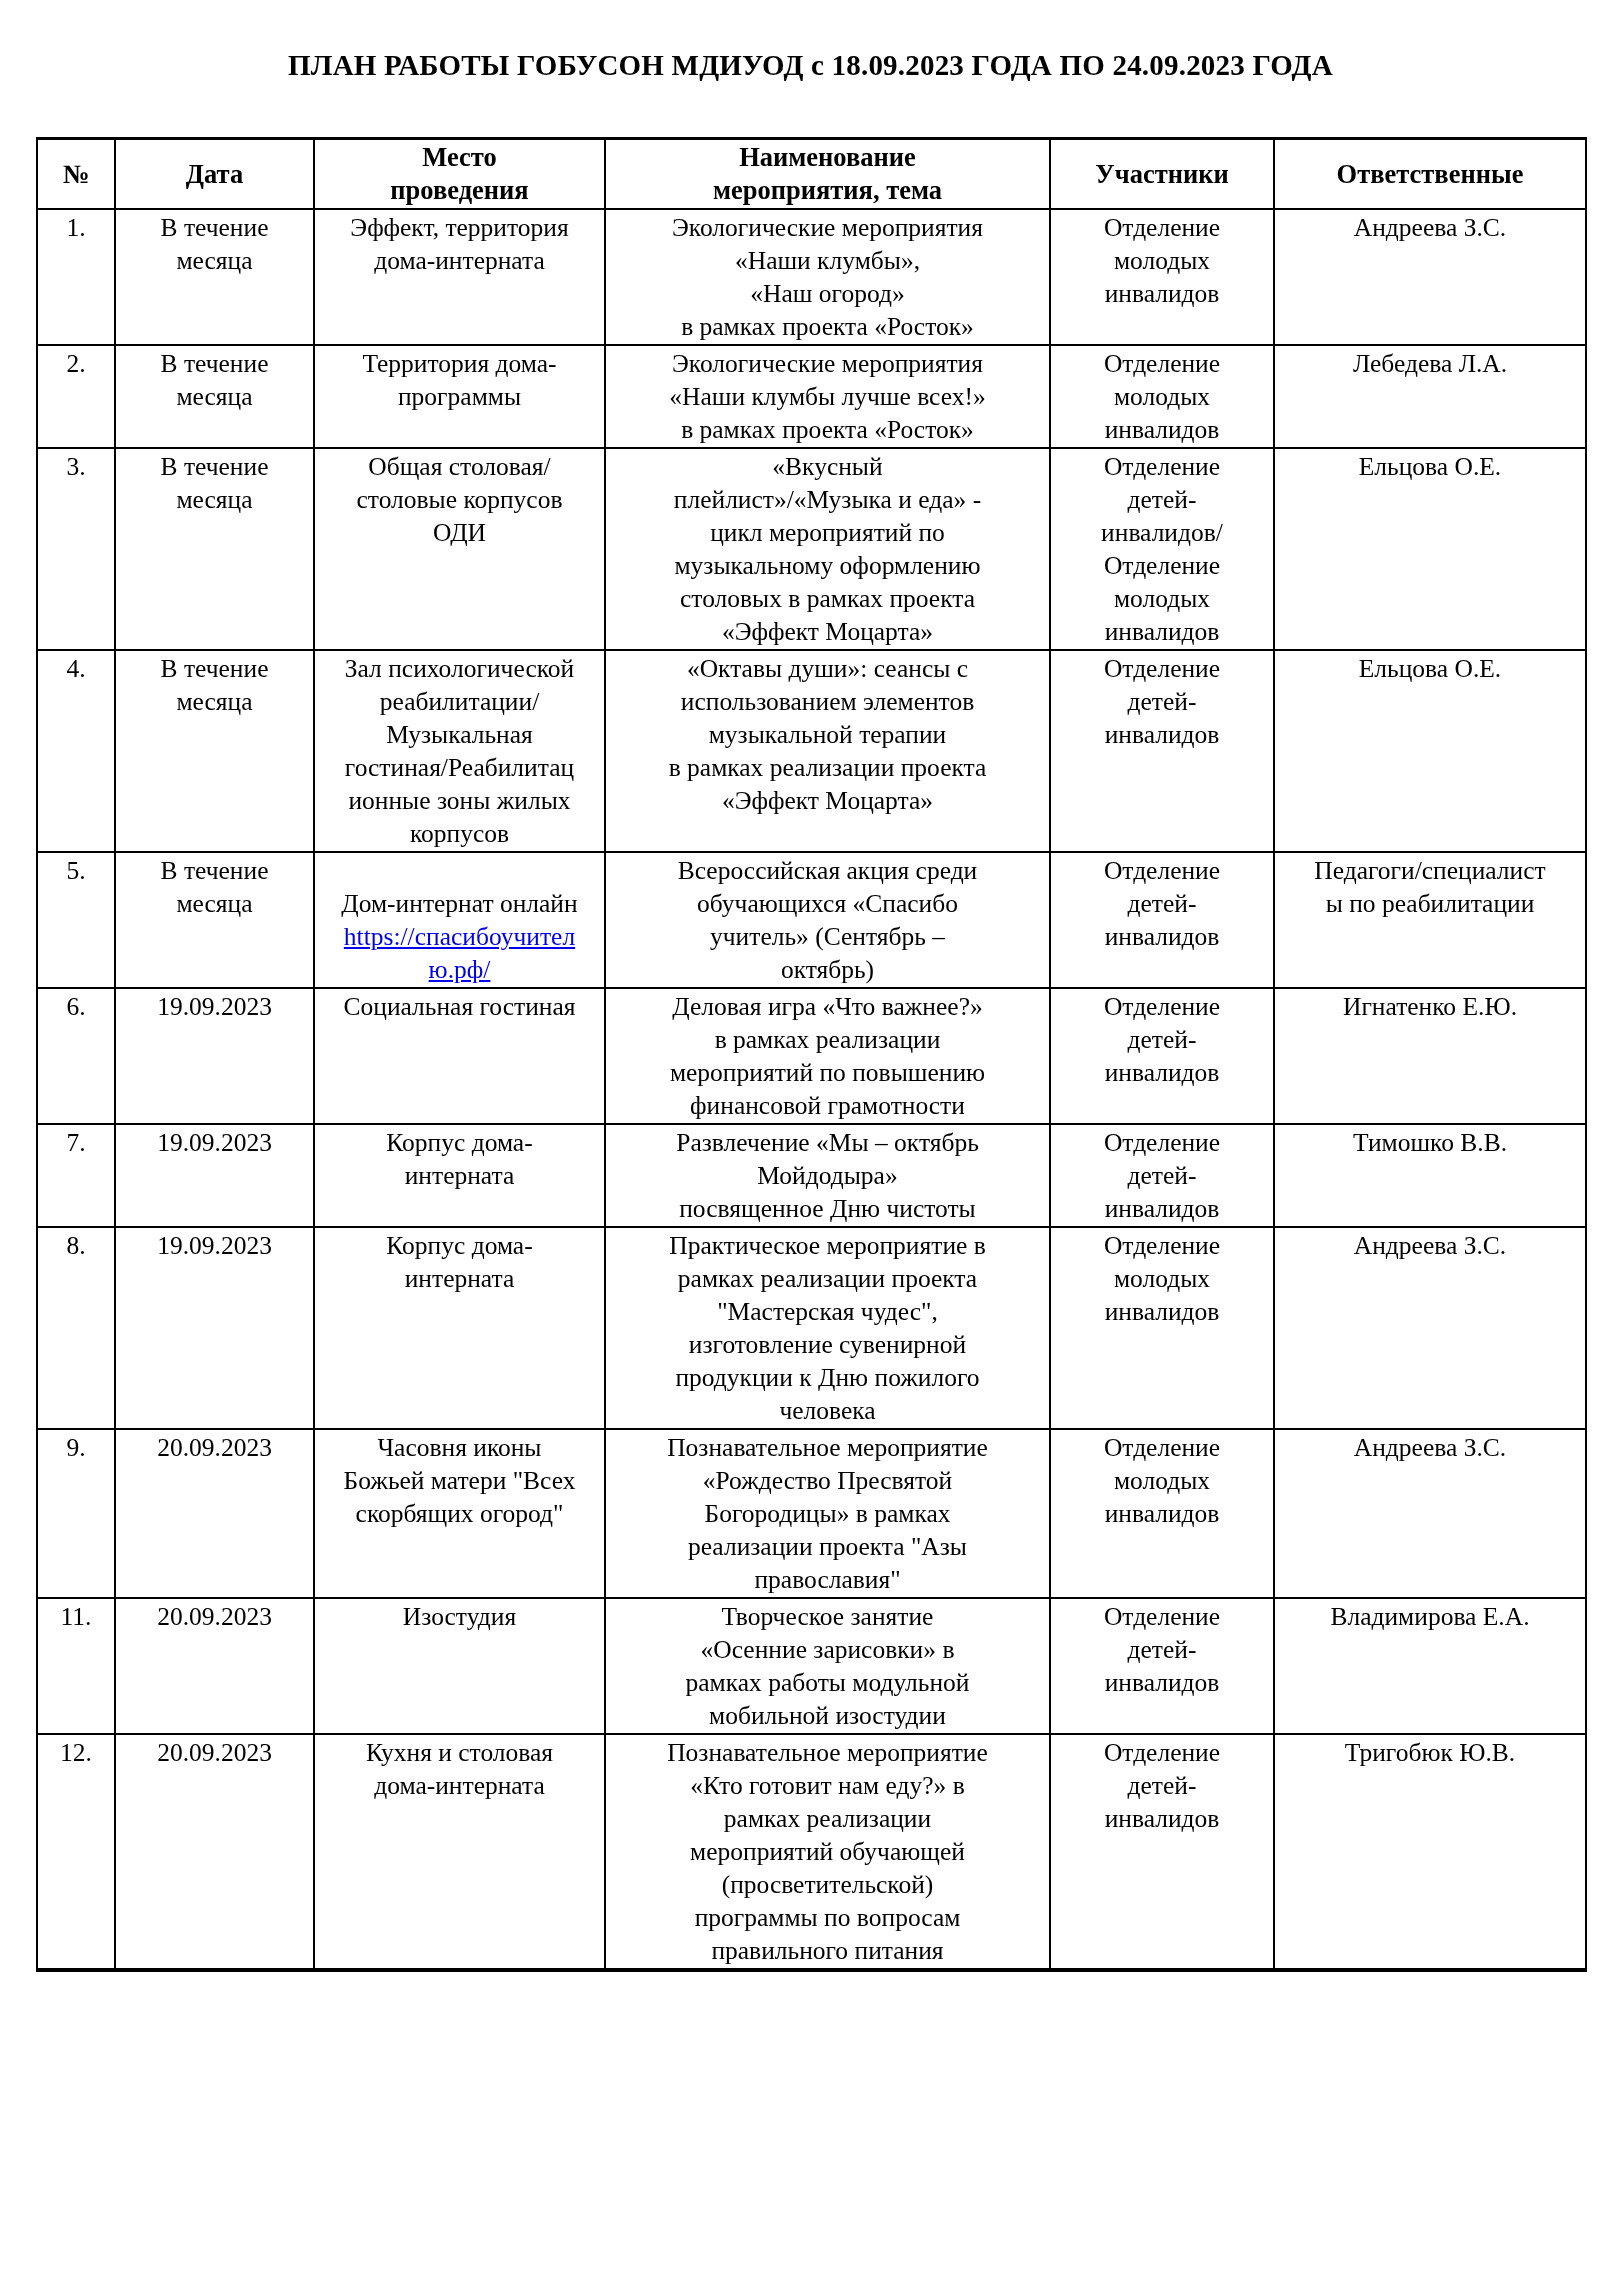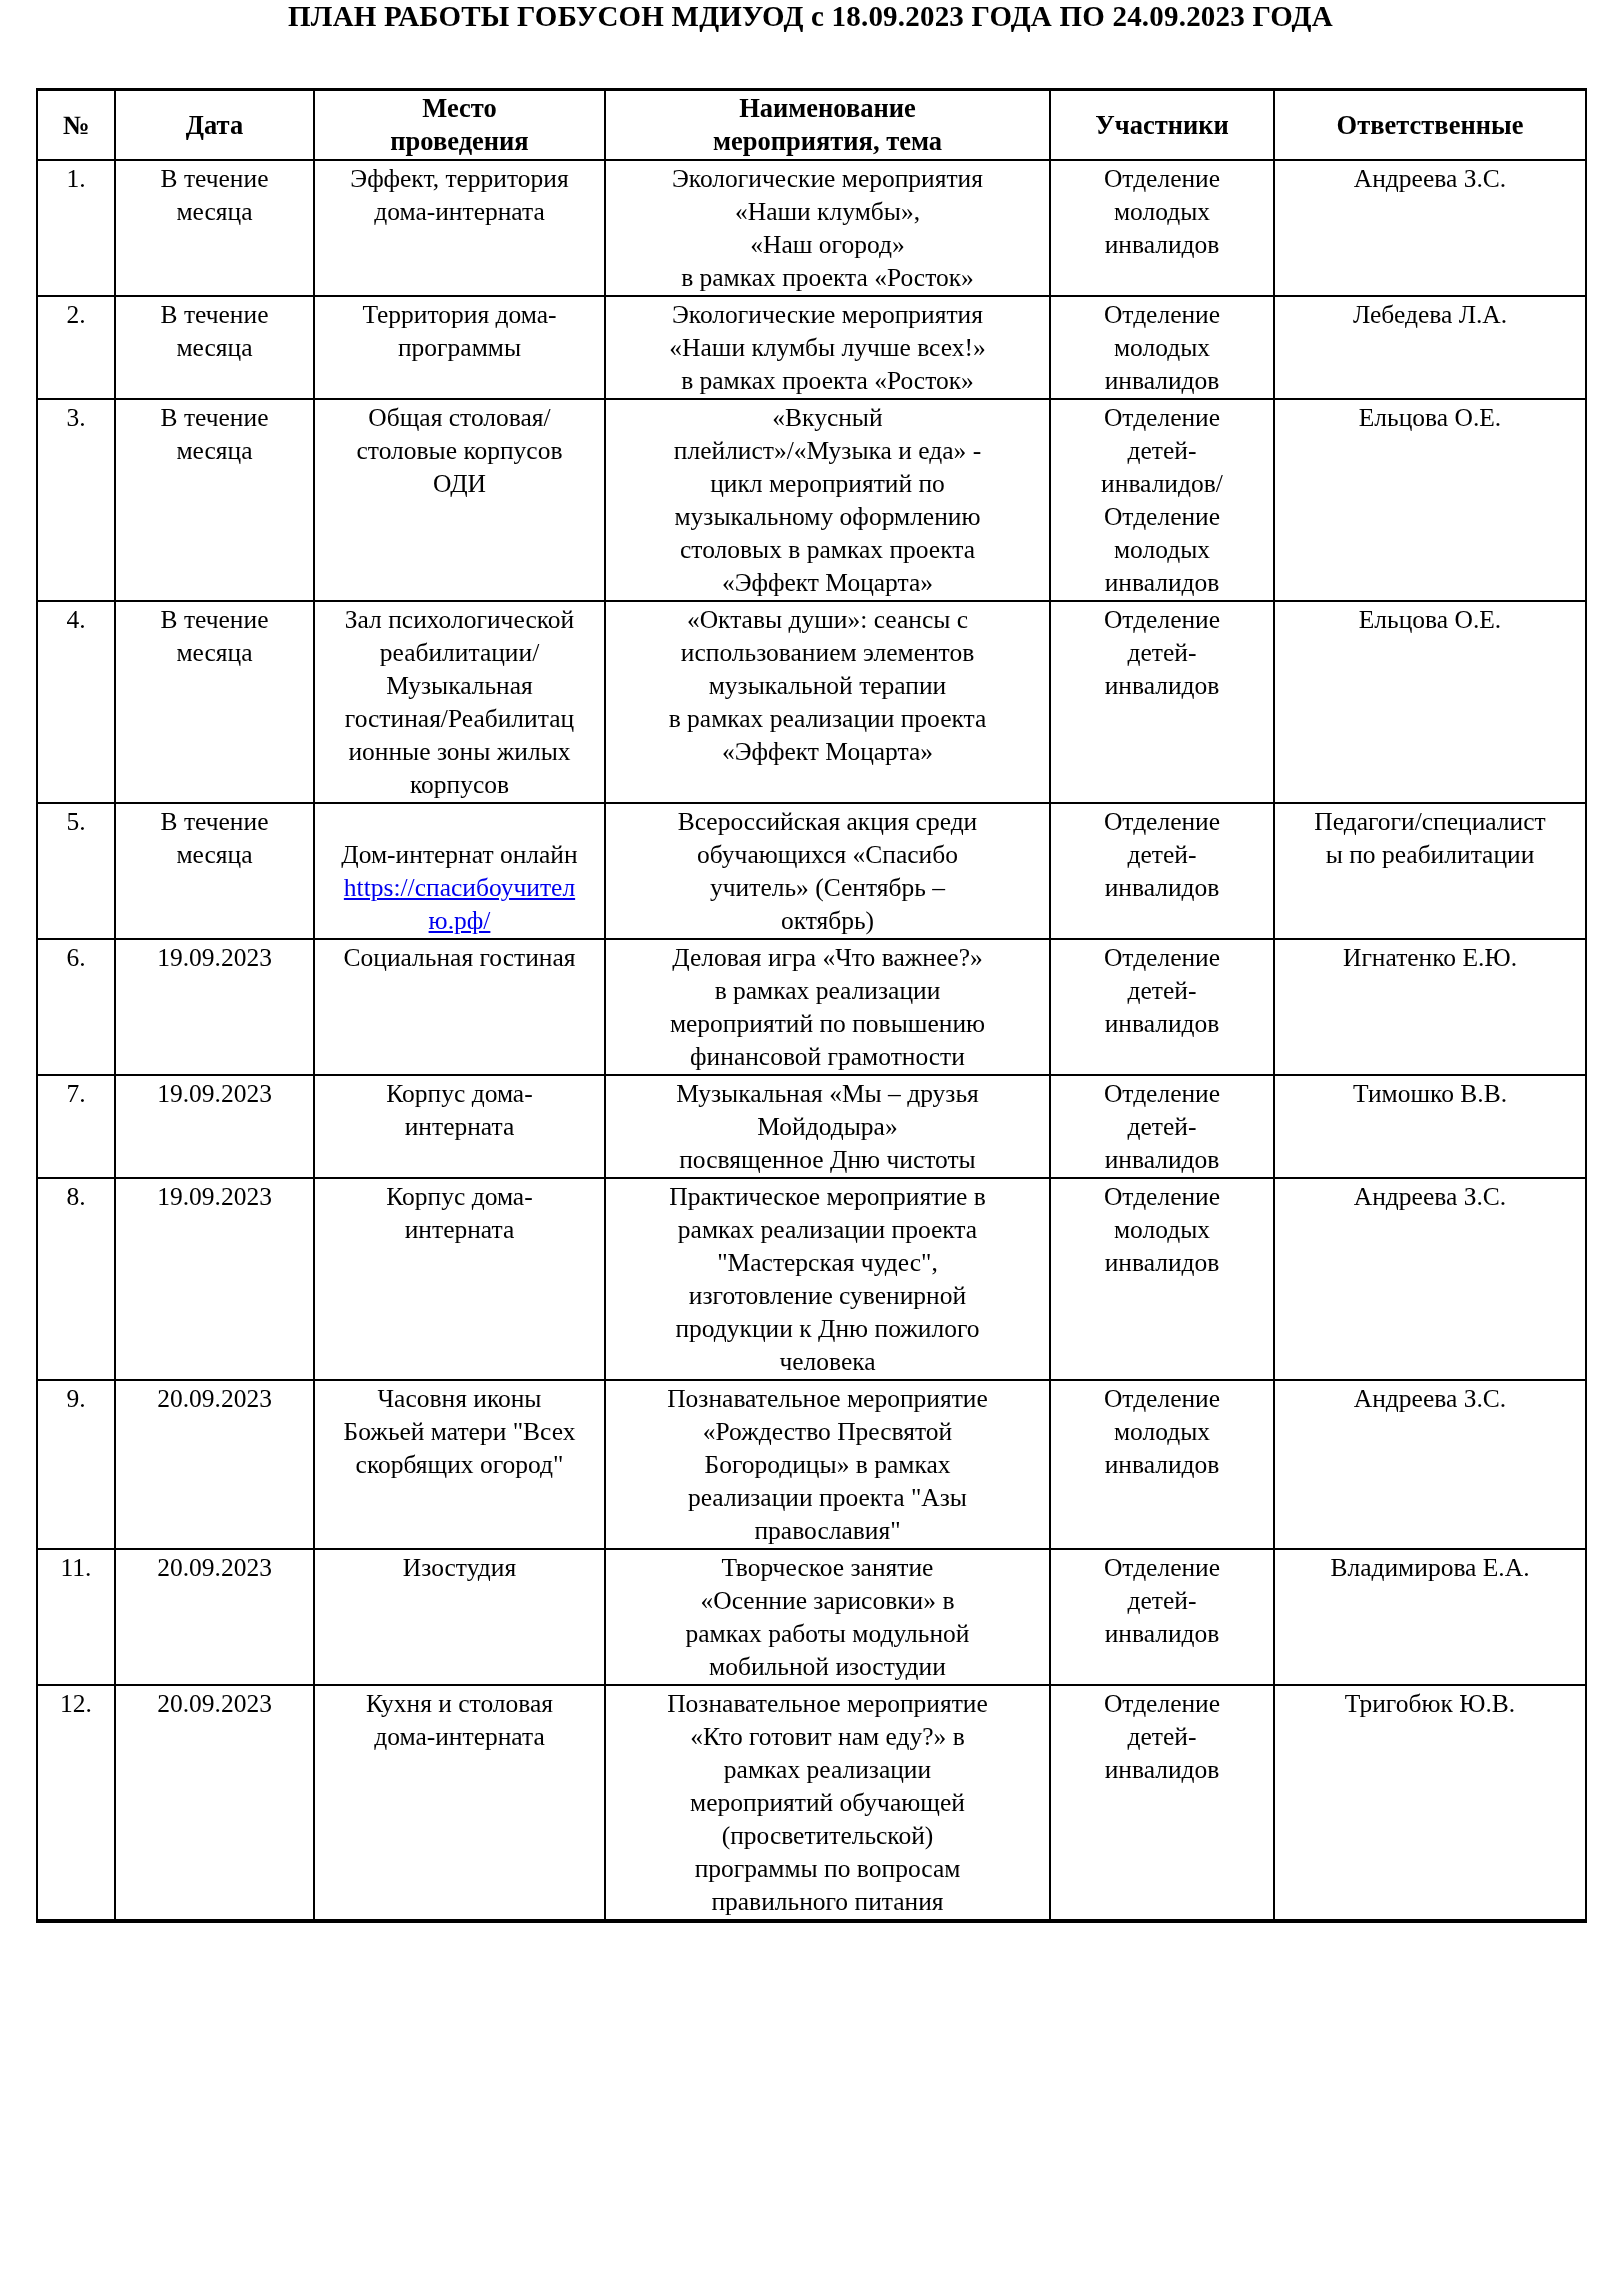--- a/index.html
+++ b/index.html
@@ -7,20 +7,21 @@
     position: relative;
     width: 1621px;
     height: 2293px;
     background: #ffffff;
     overflow: hidden;
     margin: 0 auto;
     font-family: "Liberation Serif", "DejaVu Serif", serif;
     color: #000;
   }
   .doc-title {
+    padding-top: 49px;
     text-align: center;
     font-size: 29px;
     font-weight: bold;
     letter-spacing: 0.2px;
     white-space: pre-line;
   }
   table.plan {
     border-collapse: collapse;
     table-layout: fixed;
     margin-left: 36px;
@@ -187,21 +188,21 @@
         <td>Отделение
 детей-
 инвалидов</td>
         <td>Игнатенко Е.Ю.</td>
       </tr>
       <tr>
         <td>7.</td>
         <td>19.09.2023</td>
         <td>Корпус дома-
 интерната</td>
-        <td>Музыкальная «Мы – друзья
+        <td>Развлечение «Мы – октябрь
 Мойдодыра»
 посвященное Дню чистоты</td>
         <td>Отделение
 детей-
 инвалидов</td>
         <td>Тимошко В.В.</td>
       </tr>
       <tr>
         <td>8.</td>
         <td>19.09.2023</td>

